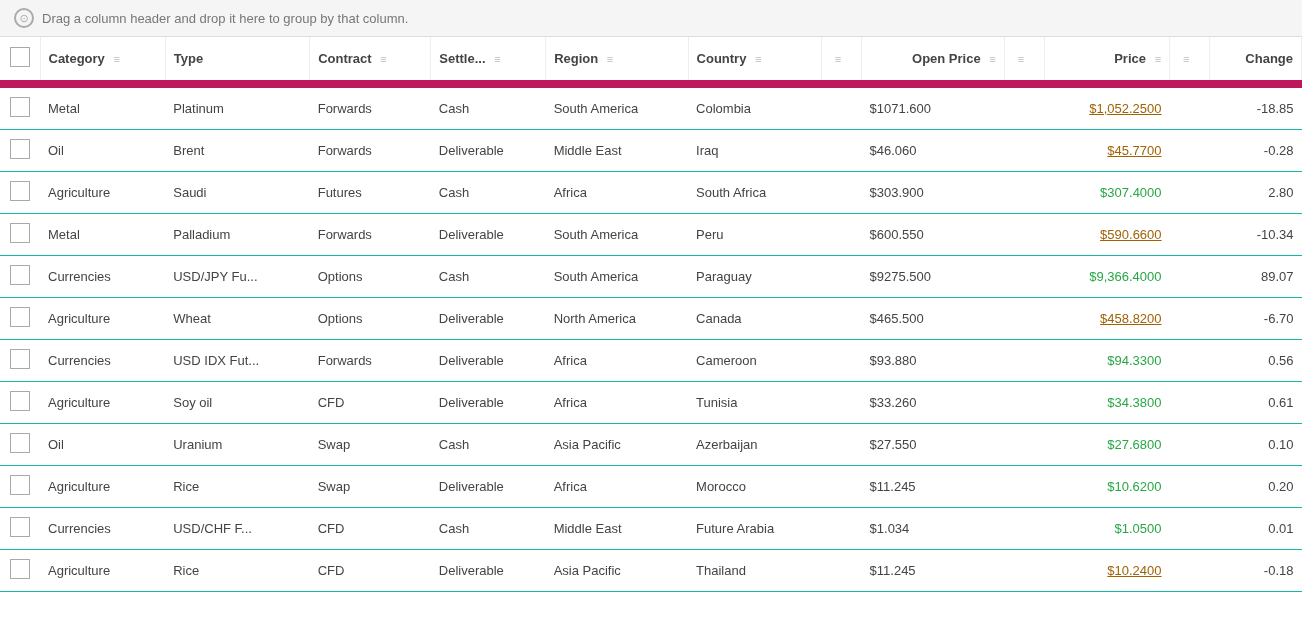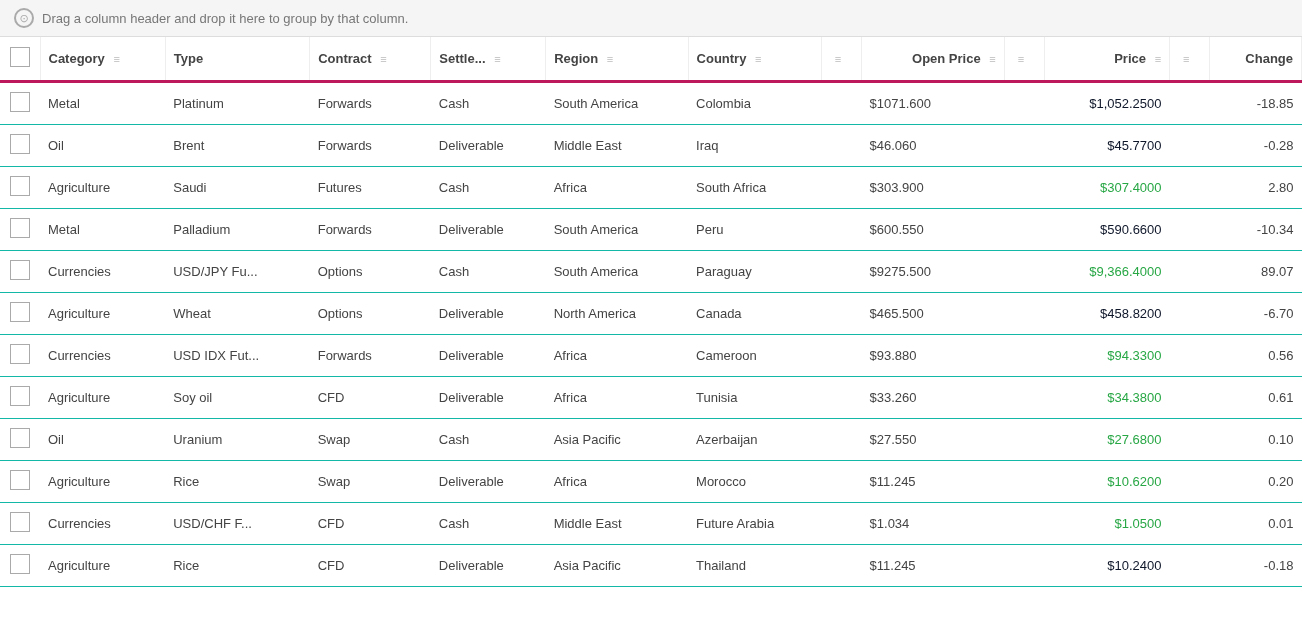--- a/index.html
+++ b/index.html
@@ -37,21 +37,21 @@
       max-height: 580px;
       position: relative;
     }
     table {
       width: 100%;
       border-collapse: collapse;
       min-width: 1250px;
     }
     thead tr {
       background: #fff;
-      border-bottom: 3px solid #be185d;
+      border-bottom: 8px solid #be185d;
     }
     thead th {
       padding: 10px 8px;
       text-align: left;
       font-weight: 600;
       font-size: 13px;
       color: #444;
       white-space: nowrap;
       border-right: 1px solid #eee;
       position: relative;
@@ -74,21 +74,21 @@
     tbody td {
       padding: 9px 8px;
       font-size: 13px;
       color: #444;
       white-space: nowrap;
     }
     tbody td:first-child {
       text-align: center;
     }
     .price-up { color: #28a745; }
-    .price-down { color: #0f172a; }
+    .price-down { color: #a16207; text-decoration: underline; }
     .change-col { text-align: right; }
     .open-price-col { text-align: left; }
     .price-col { text-align: right; }
     .checkbox-cell {
       width: 20px;
       height: 20px;
       border: 1px solid #aaa;
       display: inline-block;
       cursor: pointer;
     }

